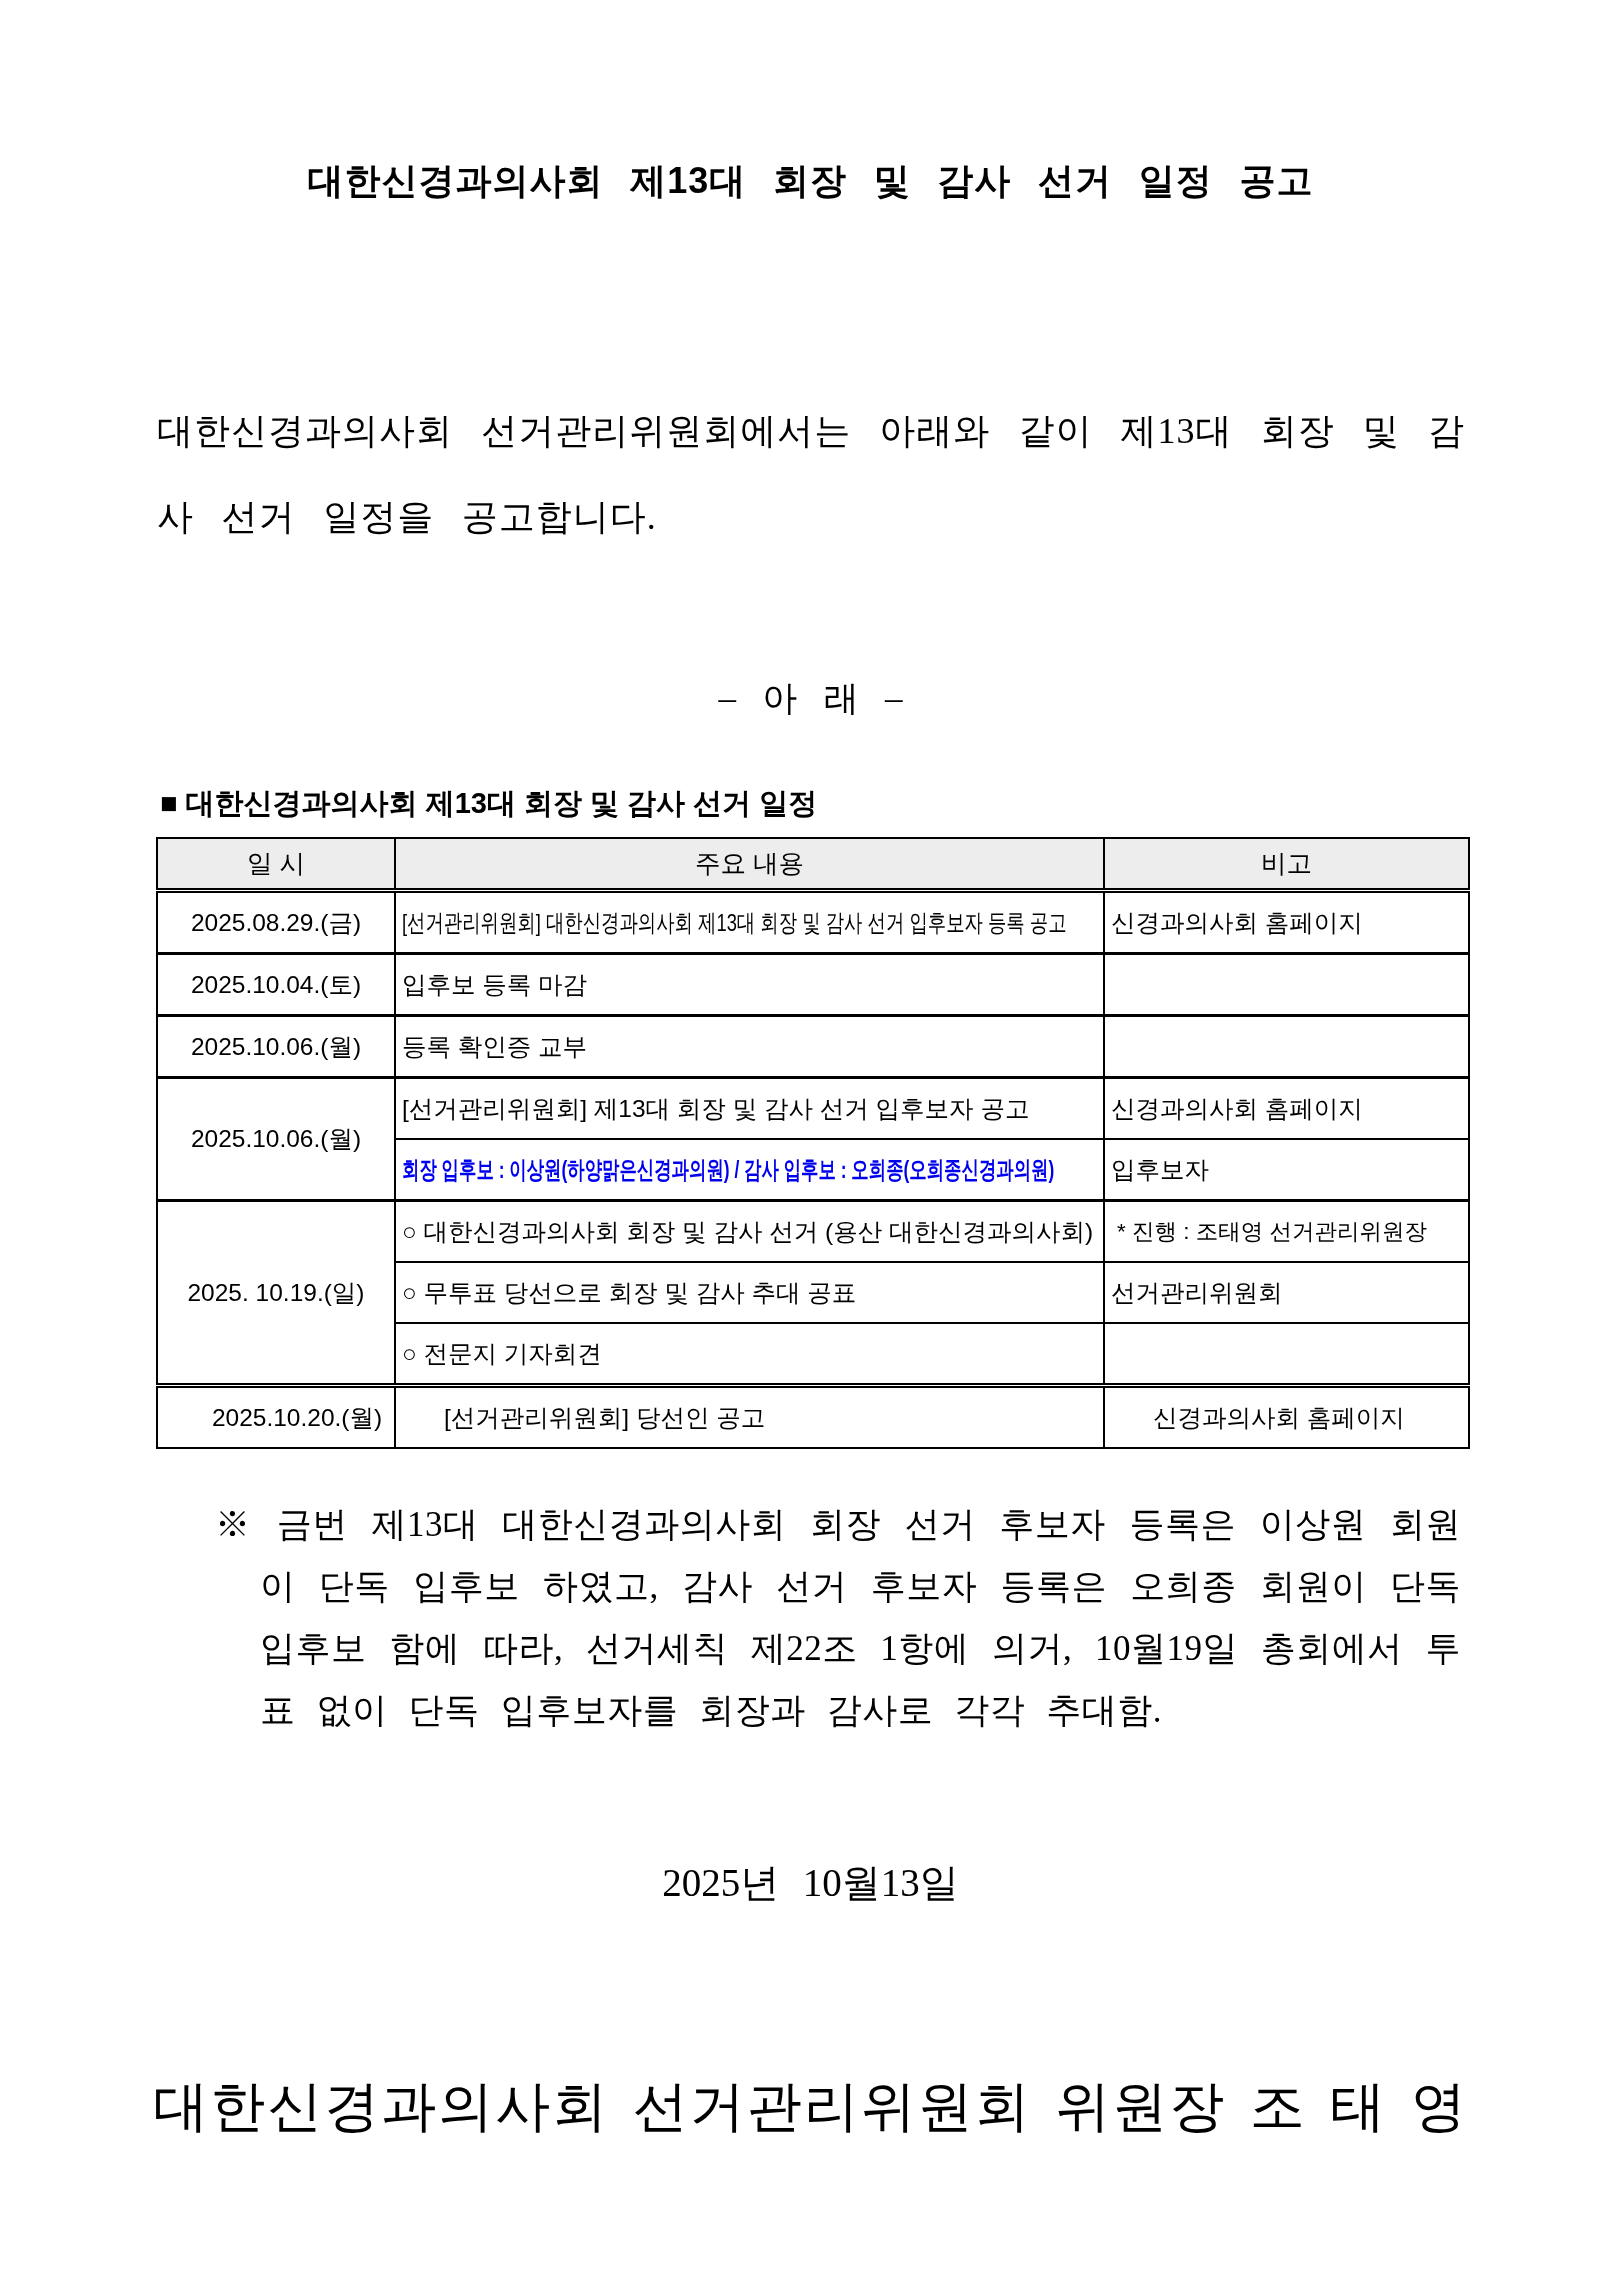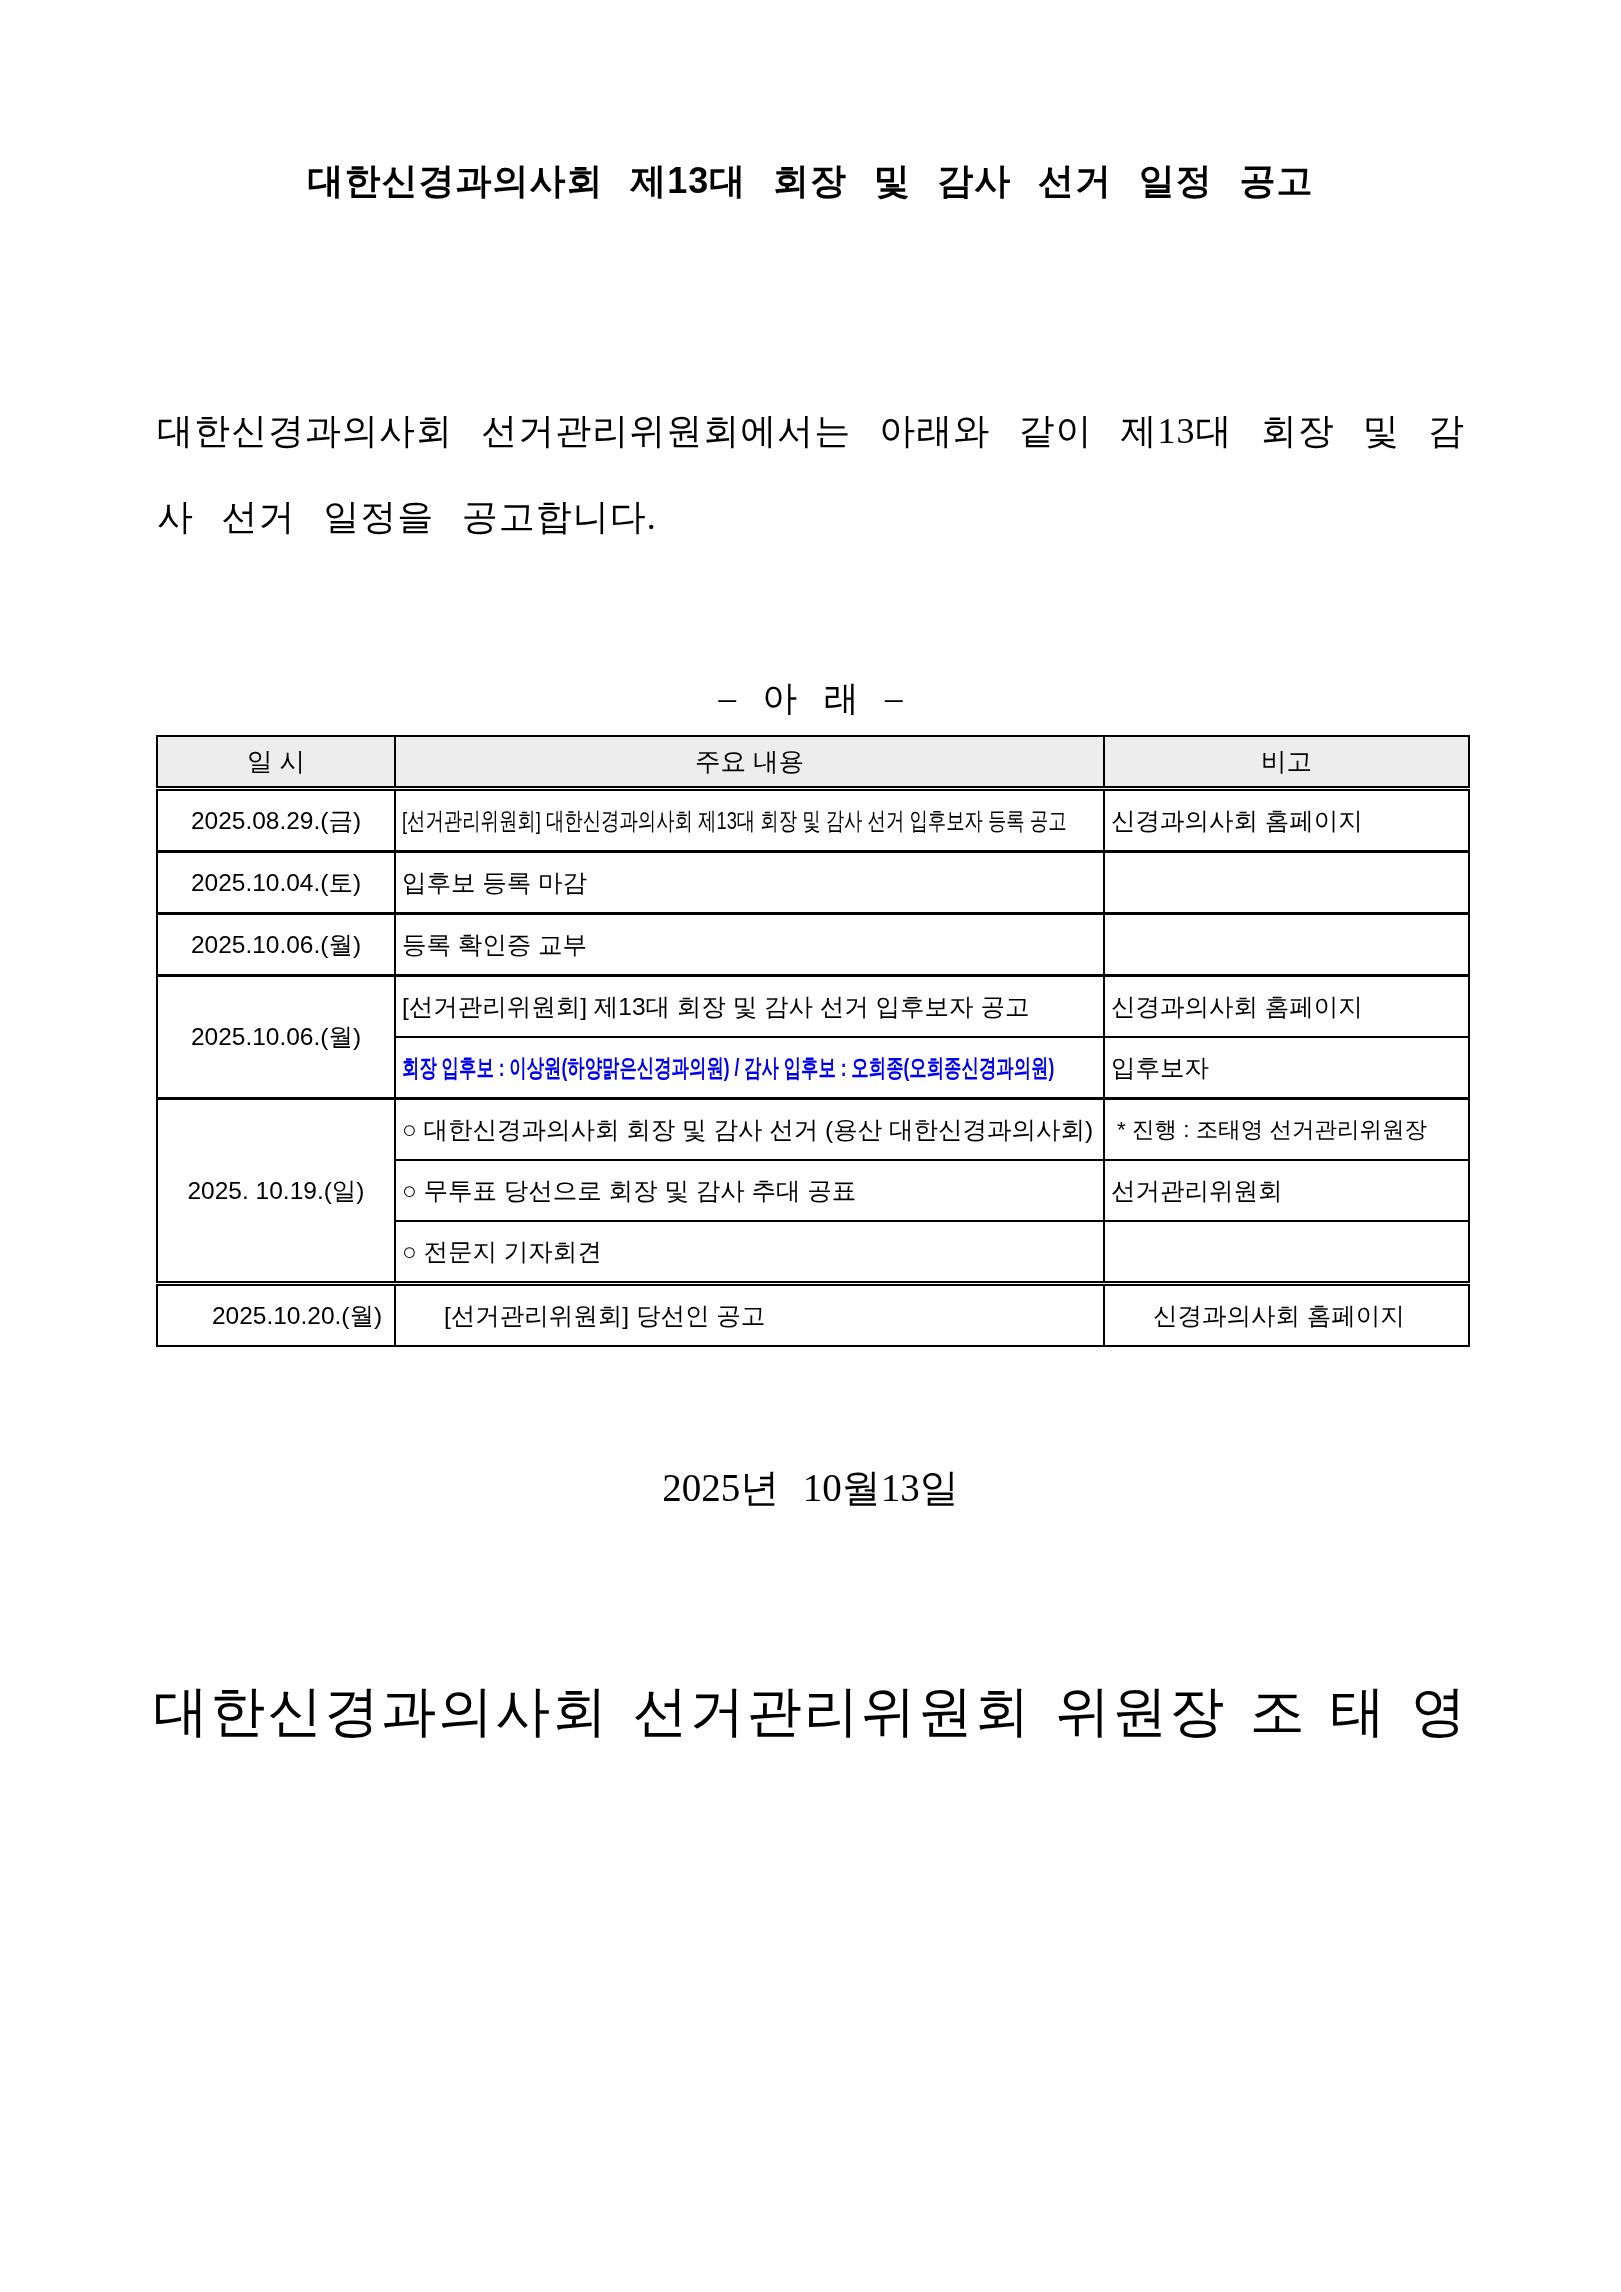--- a/index.html
+++ b/index.html
@@ -113,20 +113,21 @@
 <body>
 
 <div class="page">
 
   <div class="page-title">대한신경과의사회 제13대 회장 및 감사 선거 일정 공고</div>
 
   <div class="intro">대한신경과의사회 선거관리위원회에서는 아래와 같이 제13대 회장 및 감사 선거 일정을 공고합니다.</div>
 
   <div class="below-label">– 아 래 –</div>
 
+  <div class="section-title">■ 대한신경과의사회 제13대 회장 및 감사 선거 일정</div>
 
   <table class="sched">
     <colgroup>
         <col class="c1">
         <col class="c2">
         <col class="c3">
       </colgroup>
     <thead>
       <tr id="sched-head-row">
           <th>일 시</th>
@@ -173,19 +174,23 @@
           <td class="c-note"></td>
         </tr>
         <tr class="dsep">
           <td class="c-date" rowspan="1">2025.10.20.(월)</td>
           <td class="c-main">[선거관리위원회] 당선인 공고</td>
           <td class="c-note">신경과의사회 홈페이지</td>
         </tr>
       </tbody>
   </table>
 
+  <div class="note">
+    <span>※</span>
+    <span>금번 제13대 대한신경과의사회 회장 선거 후보자 등록은 이상원 회원이 단독 입후보 하였고, 감사 선거 후보자 등록은 오희종 회원이 단독 입후보 함에 따라, 선거세칙 제22조 1항에 의거, 10월19일 총회에서 투표 없이 단독 입후보자를 회장과 감사로 각각 추대함.</span>
+  </div>
 
   <div class="date-line">2025년 10월13일</div>
 
   <div class="signature-line">대한신경과의사회 선거관리위원회 위원장 조 태 영</div>
 
 </div>
 
 
 </body></html>

